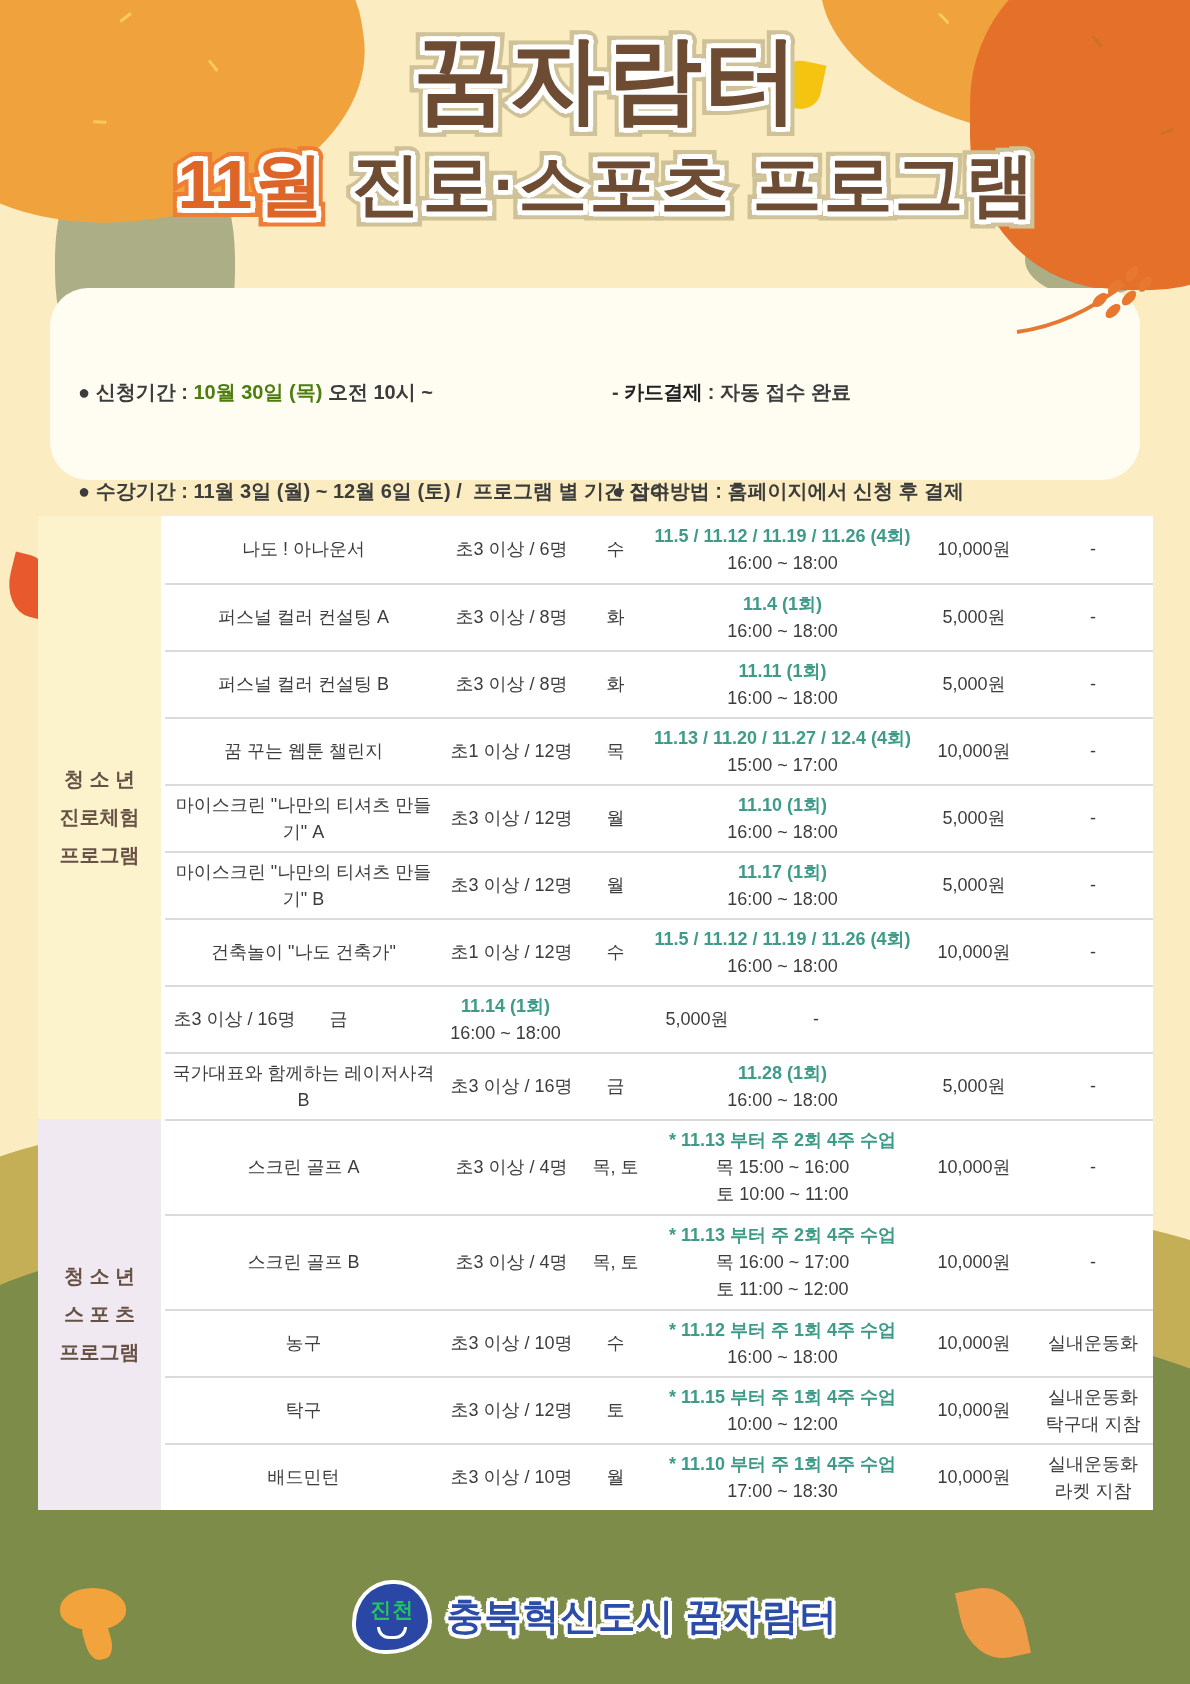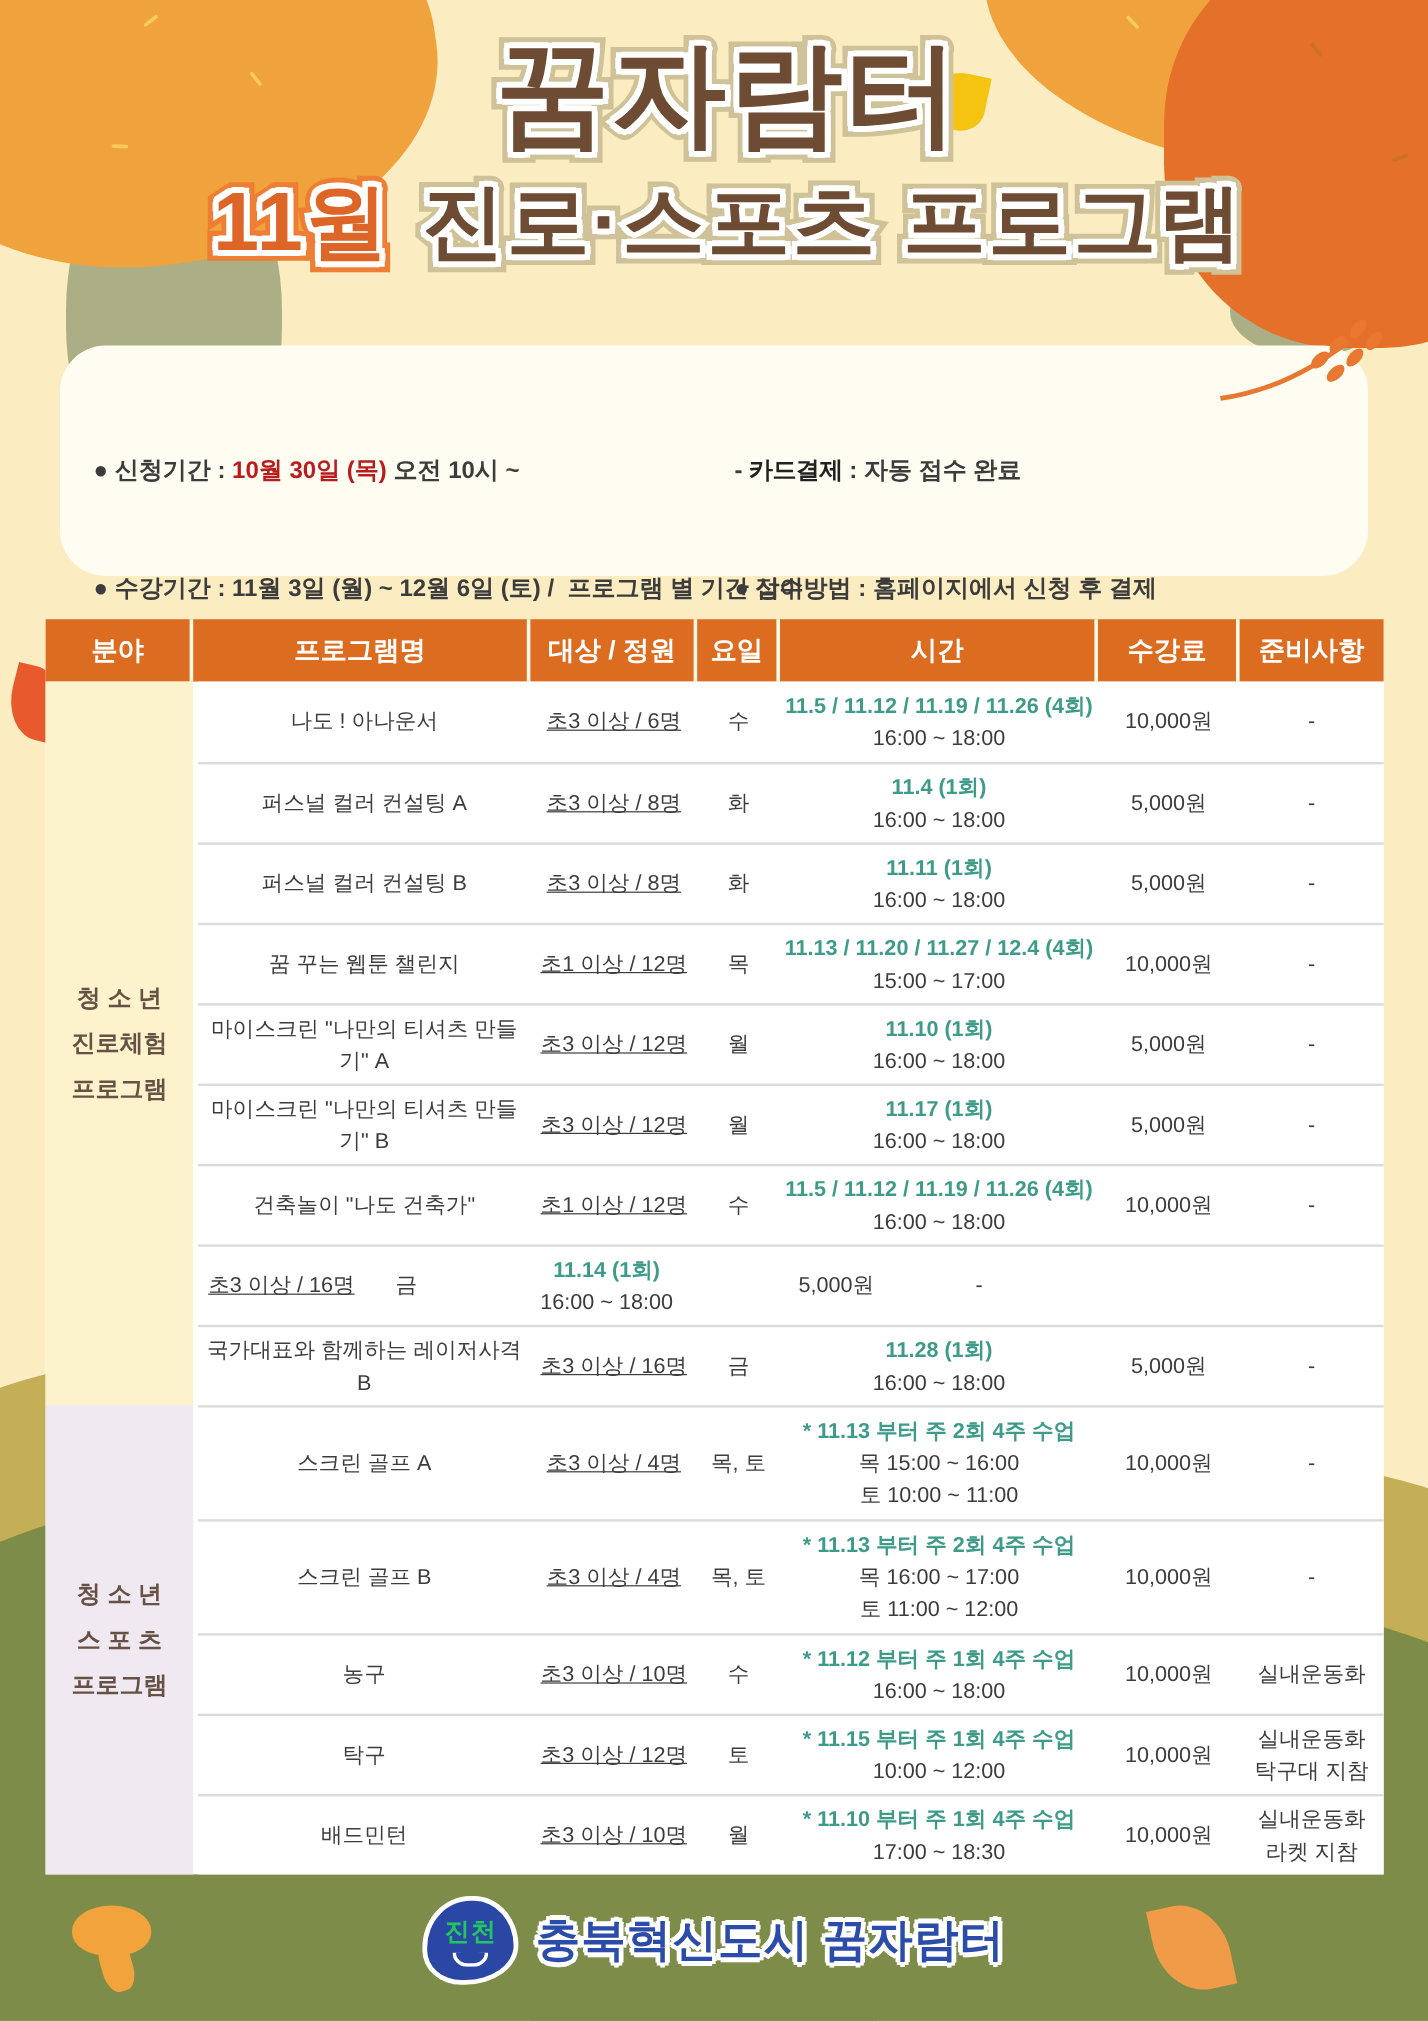--- a/index.html
+++ b/index.html
@@ -61,21 +61,21 @@
   .bubble.month { --fill:#DD6527; --outer:#EF7E35; }
 
   
   .info-box {
     position:absolute; left:50px; top:288px; width:1090px; height:192px;
     background:#FFFDF2; border-radius:38px; z-index:2;
   }
   .info-col { position:absolute; top:22px; font-size:20px; font-weight:bold; line-height:33px; white-space:pre; }
   .info-left  { left:28px; }
   .info-right { left:562px; }
-  .red  { color:#b91c1c; }
+  .red  { color:#4d7c0f; }
   .blk  { color:#222; letter-spacing:-0.5px; }
 
   
   .table { position:absolute; left:38px; top:516px; width:1115px; z-index:2; background:#FFFFFF; }
   .thead { display:flex; height:52px; background:#DC6C20; }
   .th {
     display:flex; align-items:center; justify-content:center;
     color:#fff; font-weight:bold; font-size:22px;
     border-right:3px solid #FFF8E6;
   }
@@ -91,21 +91,21 @@
   .sec-career .group-cell { background:#FCF3CD; }
   .sec-sports .group-cell { background:#F1E9F1; }
   .rows { flex:1; margin-left:4px; background:#fff; }
   .trow { display:flex; align-items:center; }
   .rows .trow + .trow { border-top:2px solid #DBDBDB; }
   .sec-sports .rows .trow:first-child { border-top:2px solid #DBDBDB; }
   .cell {
     display:flex; flex-direction:column; justify-content:center; align-items:center;
     text-align:center; font-size:18px; line-height:27px; color:#3C3C3C;
   }
-  .c-name{width:277px; font-size:18px;} .c-target{width:139px;text-decoration:underline;} .c-day{width:69px;}
+  .c-name{width:277px; font-size:18px;} .c-target{width:139px;} .c-day{width:69px;}
   .c-time{width:265px;} .c-fee{width:118px; font-size:18px;} .c-prep{width:120px;}
   .date-line { color:#3E9B89; font-weight:bold; }
 
   
   .footer-row {
     position:absolute; left:0; top:1580px; width:100%;
     display:flex; justify-content:center; align-items:center; gap:14px; z-index:3;
   }
   .logo-blob {
     width:80px; height:74px; background:#2A47A5; border:4px solid #fff;
@@ -183,29 +183,20 @@
   <div class="info-col info-right">
     <div><span>- </span><span class="blk">카드결제</span><span> : 자동 접수 완료</span></div>
     <div>● 접수방법 : 홈페이지에서 신청 후 결제</div>
     <div><span>- </span><span class="blk">계좌이체</span><span> : 수강생 명으로 입금 후 확인 전화</span></div>
     <div class="red">* 농협 301-0319-7837-81 진천군청(덕산청소년문화의집)</div>
     <div class="red">* 입금 확인 전화 043-539-7703</div>
   </div>
 </div>
 
 <div class="table">
-  <div class="thead">
-    <div class="th w0">분야</div>
-    <div class="th w1">프로그램명</div>
-    <div class="th w2">대상 / 정원</div>
-    <div class="th w3">요일</div>
-    <div class="th w4">시간</div>
-    <div class="th w5">수강료</div>
-    <div class="th w6">준비사항</div>
-  </div>
   <div class="section sec-career">
     <div class="group-cell">
         <div>청 소 년</div>
         <div>진로체험</div>
         <div>프로그램</div>
       </div>
     <div class="rows">
         <div class="trow" style="min-height: 67px;">
           <div class="cell c-name">
             <div>나도 ! 아나운서</div>

